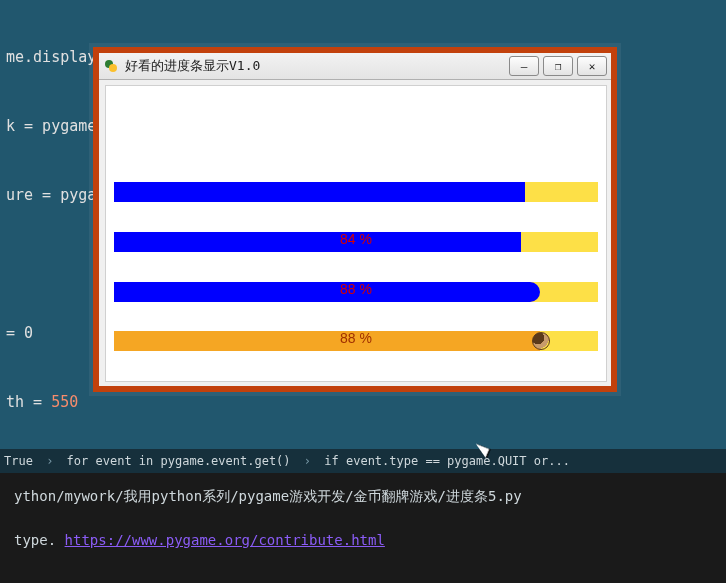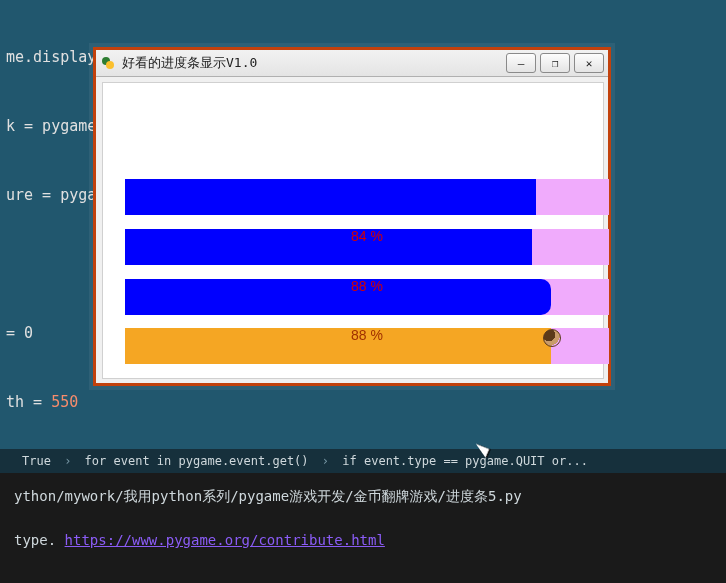--- a/index.html
+++ b/index.html
@@ -40,21 +40,21 @@
   .breadcrumb {
     position: absolute;
     left: 0;
     top: 449px;
     width: 726px;
     height: 24px;
     background: #16303c;
     color: #cfd8dc;
     font-size: 12px;
     line-height: 24px;
-    padding-left: 22px;
+    padding-left: 4px;
     box-sizing: border-box;
   }
   .breadcrumb .chev { color: #7a9aa8; margin: 0 6px; }
   .terminal {
     position: absolute;
     left: 0;
     top: 473px;
     width: 726px;
     height: 110px;
     background: #1a1a1a;
@@ -82,21 +82,21 @@
     filter: drop-shadow(1px 1px 0 #000);
   }
 
   .pgwin {
     position: absolute;
     left: 93px;
     top: 47px;
     width: 512px;
     height: 333px;
     background: #f0f0f0;
-    border: 3px solid #c2410c;
+    border: 6px solid #c2410c;
     box-shadow: 0 0 0 4px rgba(255,255,255,0.06);
   }
   .pgwin .titlebar {
     height: 26px;
     background: linear-gradient(#f2f2f2,#e4e4e4);
     border-bottom: 1px solid #b0b0b0;
     display: flex;
     align-items: center;
     font-size: 13px;
     color: #222;
@@ -122,24 +122,24 @@
   .pgwin .client {
     position: absolute;
     left: 6px; top: 32px;
     width: 500px;
     height: 295px;
     background: #ffffff;
     border: 1px solid #d0d0d0;
   }
   .pbar {
     position: absolute;
-    left: 22px;
+    left: 8px;
     width: 484px;
-    height: 36px;
-    background: #f0abfc;
+    height: 20px;
+    background: #fde047;
   }
   .pbar .fill {
     height: 100%;
     background: #0000ff;
   }
   .pbar .label {
     position: absolute;
     left: 0; top: -1px;
     width: 100%;
     text-align: center;

